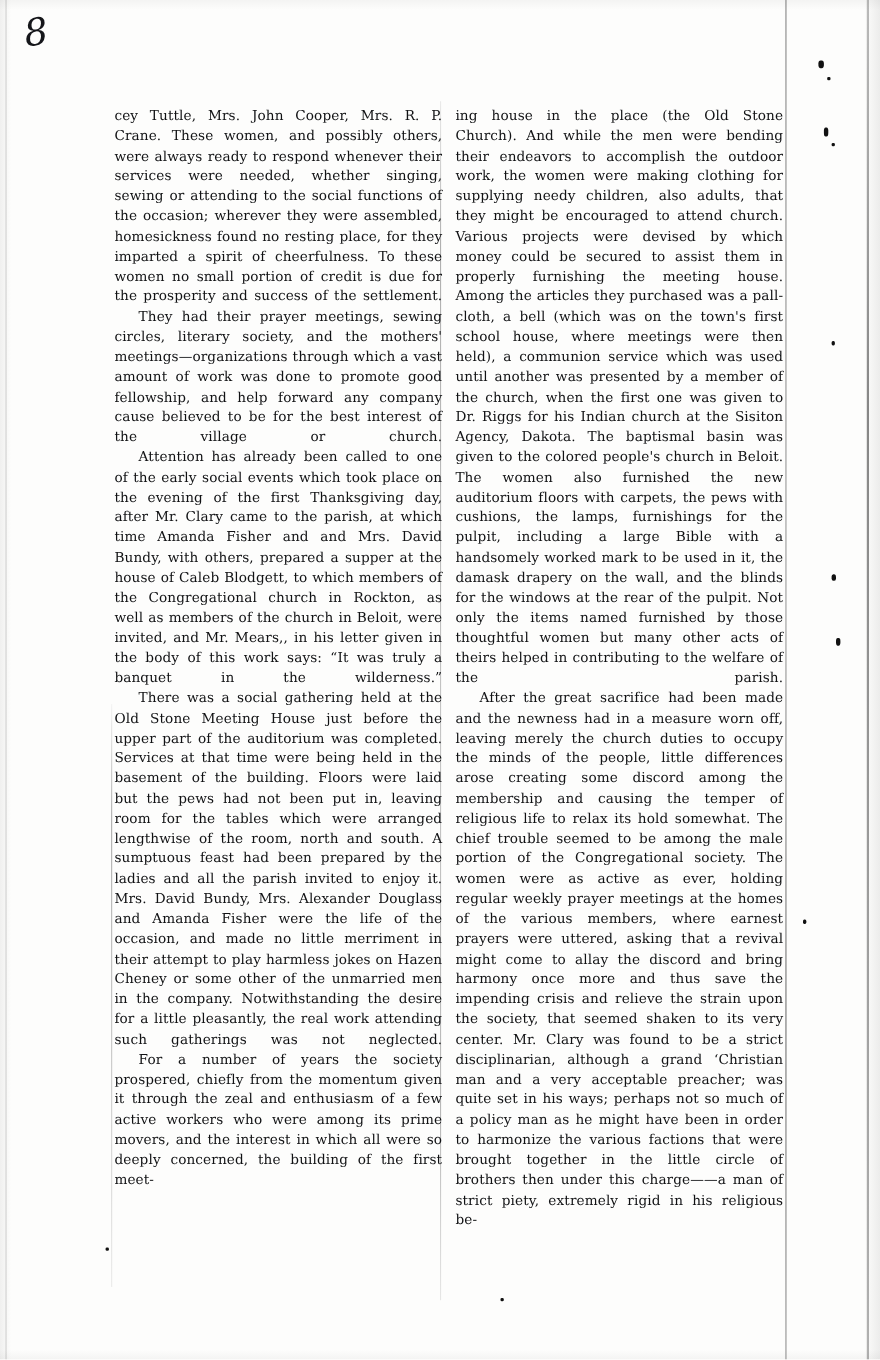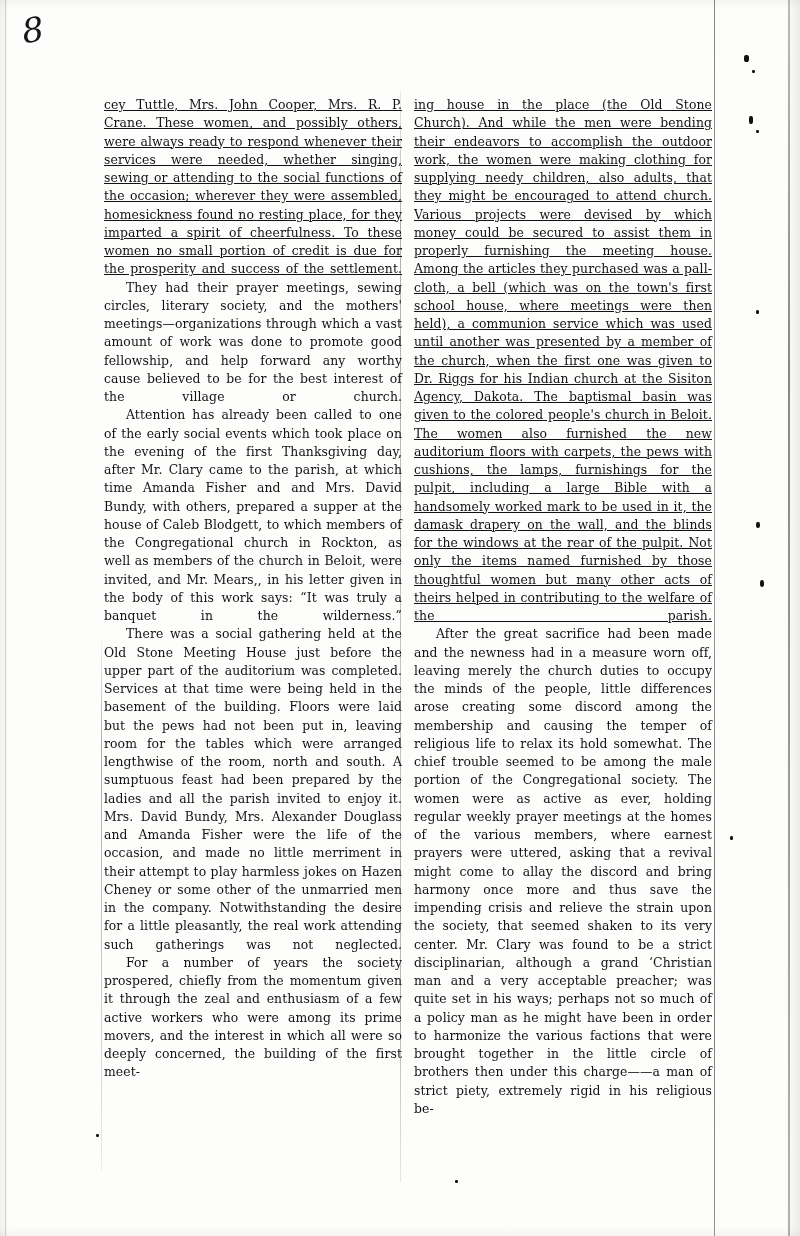--- a/index.html
+++ b/index.html
@@ -111,21 +111,20 @@
     font-family: "DejaVu Serif", serif;
     font-size: 12.4px;
     line-height: 18.25px;
     color: #111214;
     letter-spacing: 0.1px;
     word-spacing: 0.3px;
     hyphens: manual;
   }
   .para.cont {
     text-indent: 0;
-    text-decoration: underline;
   }
 
   
   .speck {
     position: absolute;
     background: #111;
     border-radius: 40%;
     pointer-events: none;
   }
 </style>
@@ -152,21 +151,21 @@
   <div class="speck" style="left:756px;top:522px;width:4px;height:6px;"></div>
   <div class="speck" style="left:760px;top:580px;width:4px;height:7px;"></div>
   <div class="speck" style="left:730px;top:836px;width:3px;height:4px;"></div>
   <div class="speck" style="left:96px;top:1134px;width:3px;height:3px;"></div>
   <div class="speck" style="left:455px;top:1180px;width:3px;height:3px;"></div>
 
   <div id="columns">
 
     <div class="text-column">
       <p class="para cont">cey Tuttle, Mrs. John Cooper, Mrs. R. P. Crane. These women, and possibly others, were always ready to respond whenever their services were needed, whether singing, sewing or attending to the social functions of the occasion; wherever they were assembled, homesickness found no resting place, for they imparted a spirit of cheerfulness. To these women no small portion of credit is due for the prosperity and success of the settlement.</p>
-      <p class="para">They had their prayer meetings, sewing circles, literary society, and the mothers' meetings—organizations through which a vast amount of work was done to promote good fellowship, and help forward any worthy cause believed to be for the best interest of the village or church.</p>
+      <p class="para">They had their prayer meetings, sewing circles, literary society, and the mothers' meetings—organizations through which a vast amount of work was done to promote good fellowship, and help forward any company cause believed to be for the best interest of the village or church.</p>
       <p class="para">Attention has already been called to one of the early social events which took place on the evening of the first Thanksgiving day, after Mr. Clary came to the parish, at which time Amanda Fisher and and Mrs. David Bundy, with others, prepared a supper at the house of Caleb Blodgett, to which members of the Congregational church in Rockton, as well as members of the church in Beloit, were invited, and Mr. Mears,, in his letter given in the body of this work says: “It was truly a banquet in the wilderness.”</p>
       <p class="para">There was a social gathering held at the Old Stone Meeting House just before the upper part of the auditorium was completed. Services at that time were being held in the basement of the building. Floors were laid but the pews had not been put in, leaving room for the tables which were arranged lengthwise of the room, north and south. A sumptuous feast had been prepared by the ladies and all the parish invited to enjoy it. Mrs. David Bundy, Mrs. Alexander Douglass and Amanda Fisher were the life of the occasion, and made no little merriment in their attempt to play harmless jokes on Hazen Cheney or some other of the unmarried men in the company. Notwithstanding the desire for a little pleasantly, the real work attending such gatherings was not neglected.</p>
       <p class="para">For a number of years the society prospered, chiefly from the momentum given it through the zeal and enthusiasm of a few active workers who were among its prime movers, and the interest in which all were so deeply concerned, the building of the first meet-</p>
     </div>
 
     <div class="text-column">
       <p class="para cont">ing house in the place (the Old Stone Church). And while the men were bending their endeavors to accomplish the outdoor work, the women were making clothing for supplying needy children, also adults, that they might be encouraged to attend church. Various projects were devised by which money could be secured to assist them in properly furnishing the meeting house. Among the articles they purchased was a pall-cloth, a bell (which was on the town's first school house, where meetings were then held), a communion service which was used until another was presented by a member of the church, when the first one was given to Dr. Riggs for his Indian church at the Sisiton Agency, Dakota. The baptismal basin was given to the colored people's church in Beloit. The women also furnished the new auditorium floors with carpets, the pews with cushions, the lamps, furnishings for the pulpit, including a large Bible with a handsomely worked mark to be used in it, the damask drapery on the wall, and the blinds for the windows at the rear of the pulpit. Not only the items named furnished by those thoughtful women but many other acts of theirs helped in contributing to the welfare of the parish.</p>
       <p class="para">After the great sacrifice had been made and the newness had in a measure worn off, leaving merely the church duties to occupy the minds of the people, little differences arose creating some discord among the membership and causing the temper of religious life to relax its hold somewhat. The chief trouble seemed to be among the male portion of the Congregational society. The women were as active as ever, holding regular weekly prayer meetings at the homes of the various members, where earnest prayers were uttered, asking that a revival might come to allay the discord and bring harmony once more and thus save the impending crisis and relieve the strain upon the society, that seemed shaken to its very center. Mr. Clary was found to be a strict disciplinarian, although a grand ‘Christian man and a very acceptable preacher; was quite set in his ways; perhaps not so much of a policy man as he might have been in order to harmonize the various factions that were brought together in the little circle of brothers then under this charge——a man of strict piety, extremely rigid in his religious be-</p>
     </div>
 

